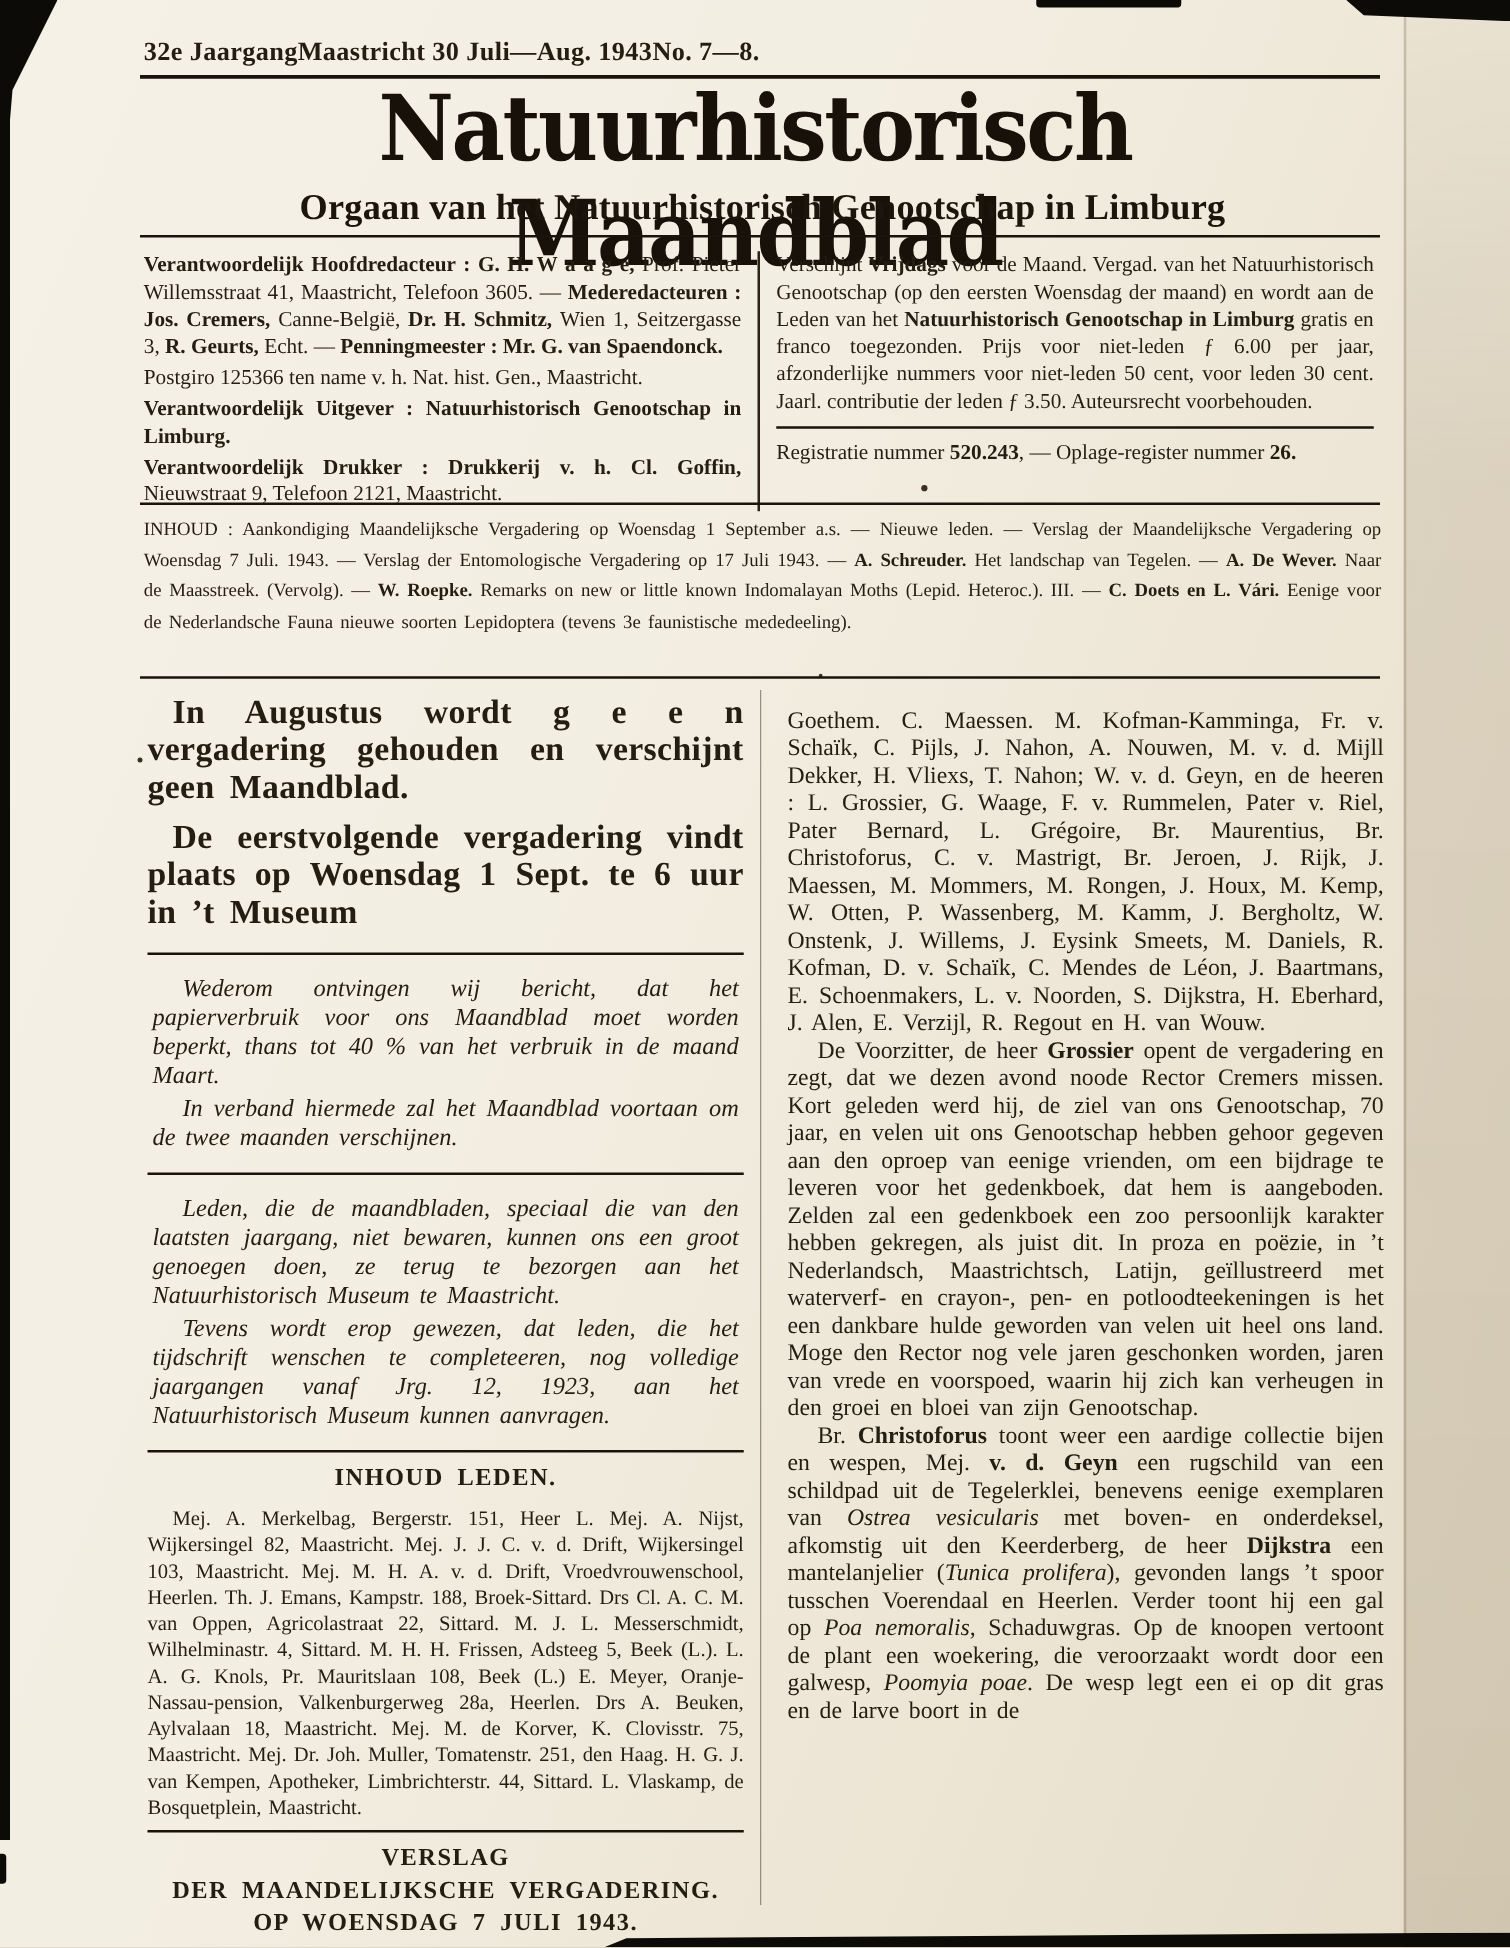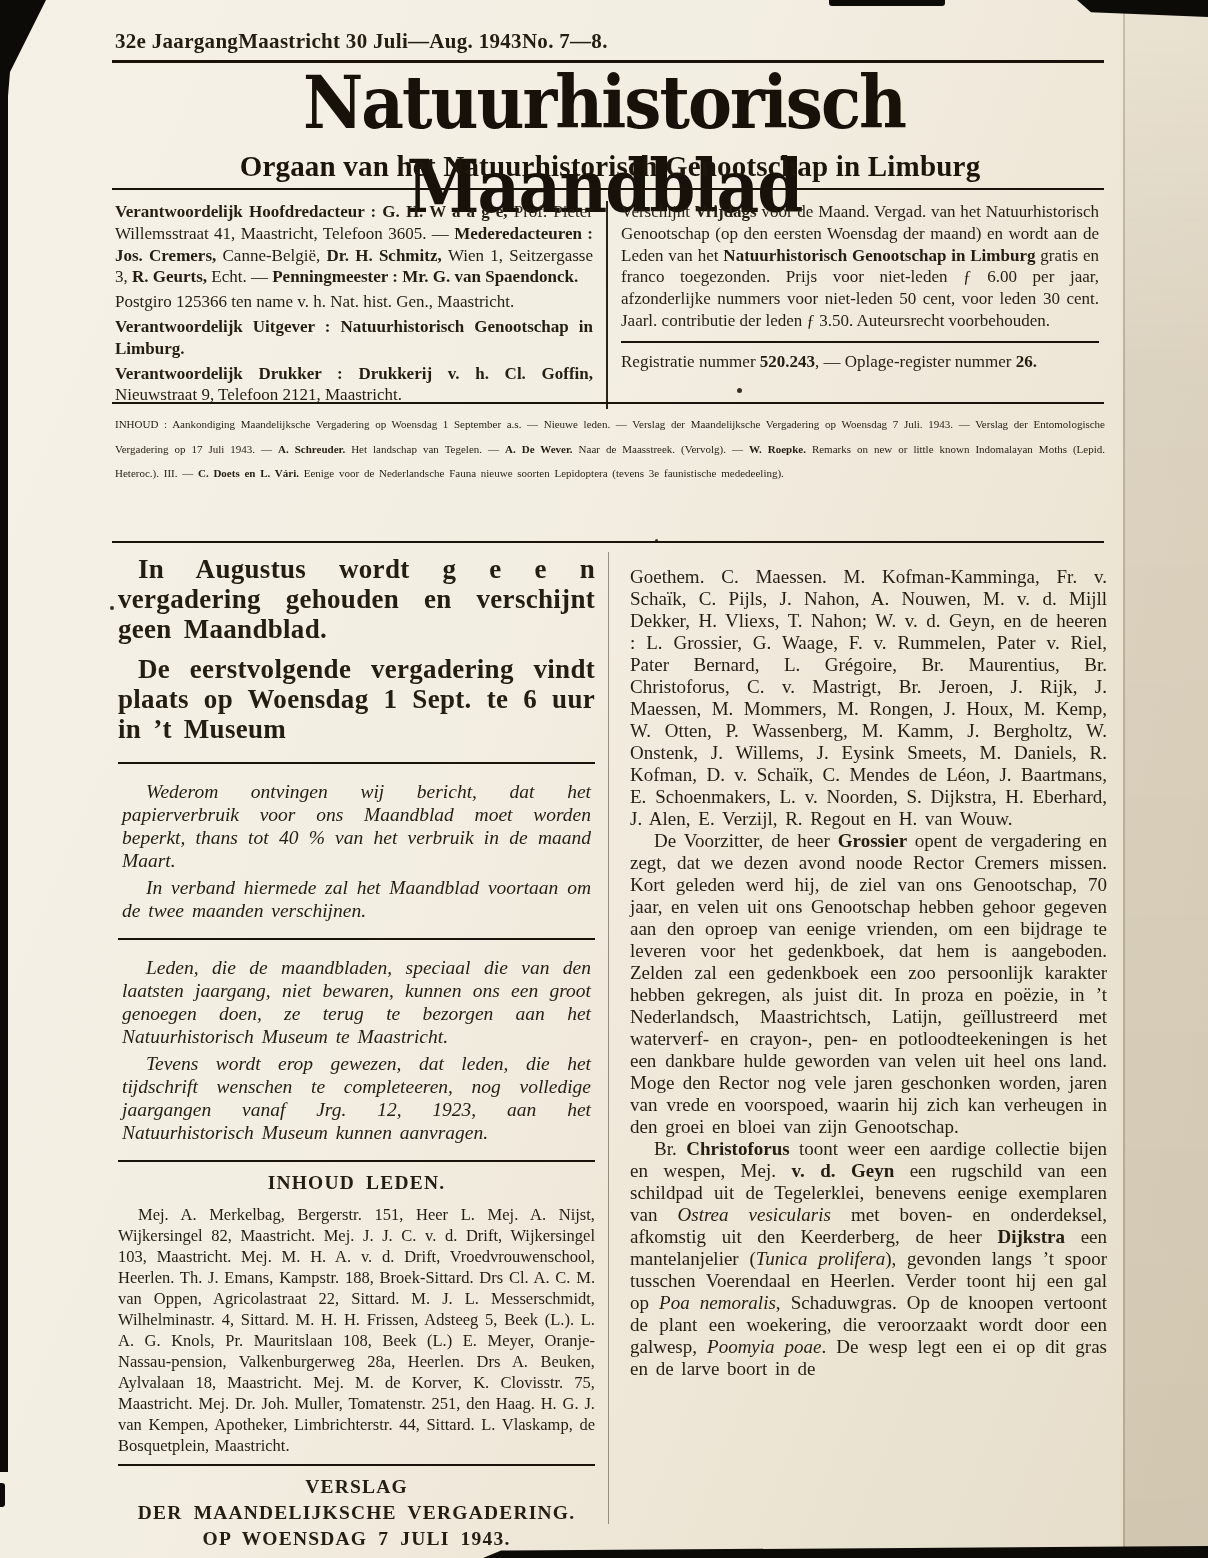--- a/index.html
+++ b/index.html
@@ -34,21 +34,21 @@
     letter-spacing:-2px;transform:scaleY(1.1);transform-origin:top center;color:#17110a;}
   .masthead-subtitle{position:absolute;left:115px;top:150px;width:990px;text-align:center;
     font-size:29px;font-weight:bold;letter-spacing:0.2px;color:#1b150c;}
   
   .masthead-info{position:absolute;left:115px;top:201px;width:990px;display:flex;}
   .mi-col{width:478px;font-size:17px;line-height:21.8px;text-align:justify;}
   .mi-divider{width:2px;background:#2b2315;margin:0 13px;align-self:stretch;}
   .mi-col p{margin:0 0 3px 0;}
   .mi-rule{height:2px;background:#19130b;margin:9px 0 8px 0;}
   
-  .inhoud{position:absolute;left:115px;top:412px;width:990px;font-size:11px;line-height:24.5px;
+  .inhoud{position:absolute;left:115px;top:412px;width:990px;font-size:15px;line-height:24.5px;
     text-align:justify;word-spacing:2px;}
   
   .col-divider{position:absolute;left:608px;top:552px;width:1px;height:972px;background:rgba(62,50,34,0.5);}
   .body-col{position:absolute;top:554px;font-size:19px;line-height:22px;text-align:justify;word-spacing:3px;}
   .body-left{left:118px;width:477px;}
   .body-right{left:630px;width:477px;margin-top:12px;}
   .announce{font-size:27px;font-weight:bold;line-height:30px;text-indent:20px;word-spacing:5px;letter-spacing:0.3px;margin:0 0 10px 0;color:#190
   f06;}
   .notice{font-style:italic;font-size:19.5px;line-height:23px;text-indent:24px;word-spacing:3px;margin:4px;}
   .gap-sm{height:8px;}

